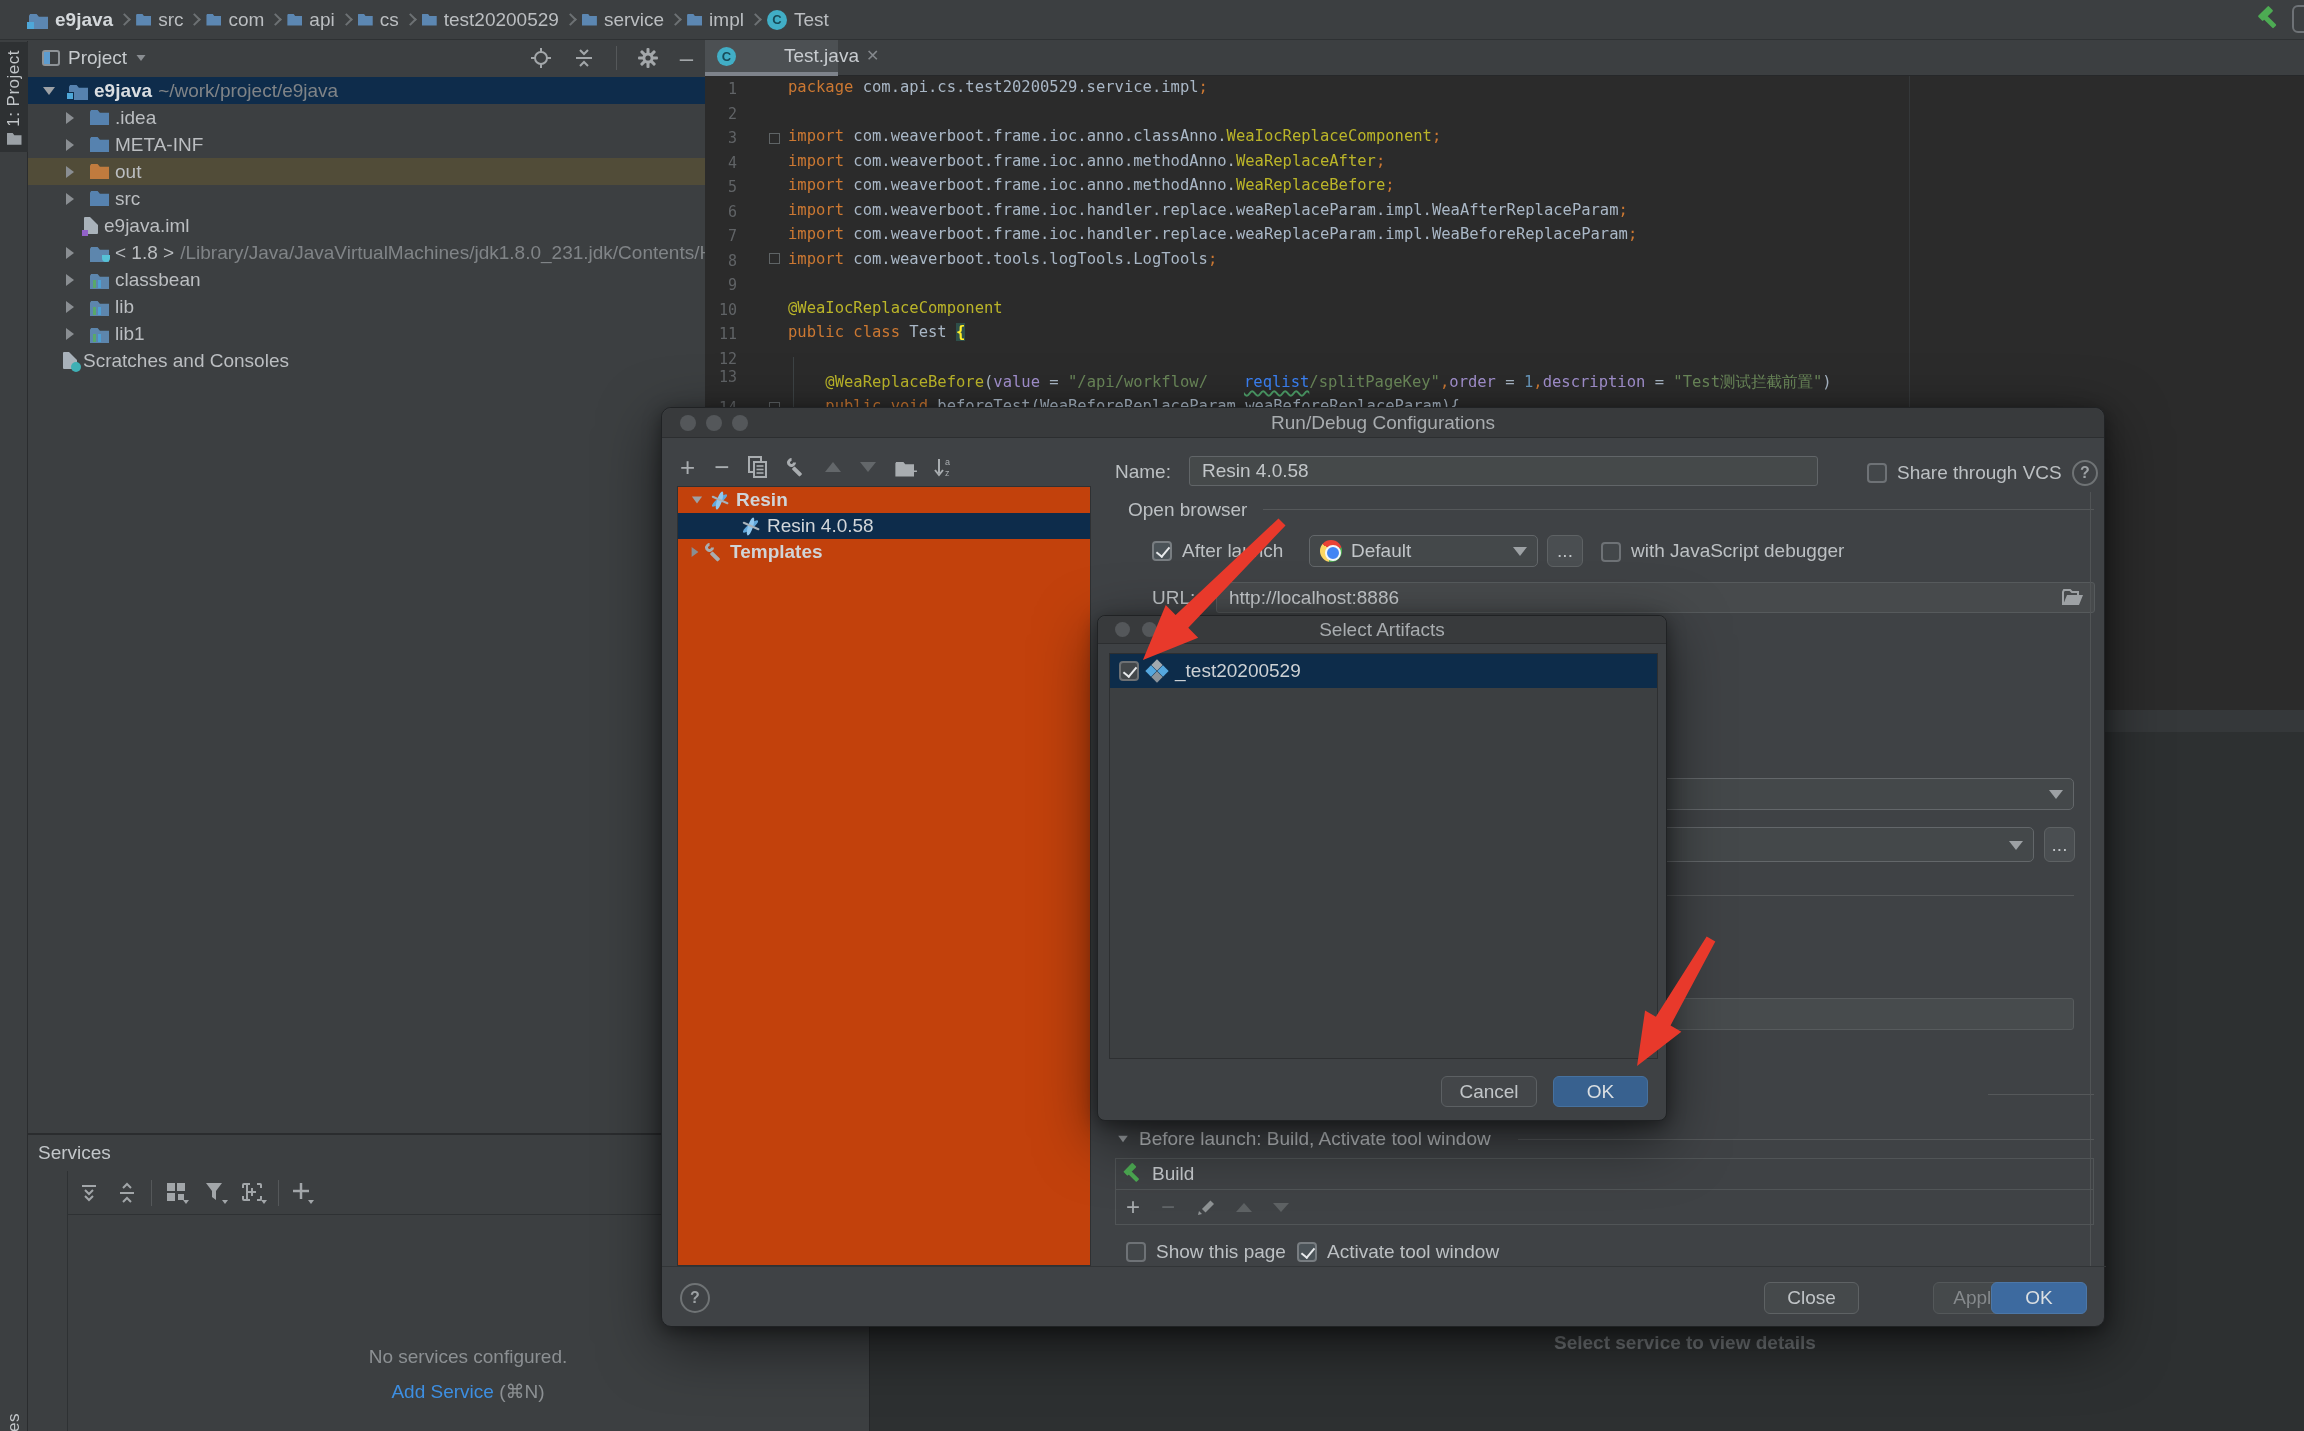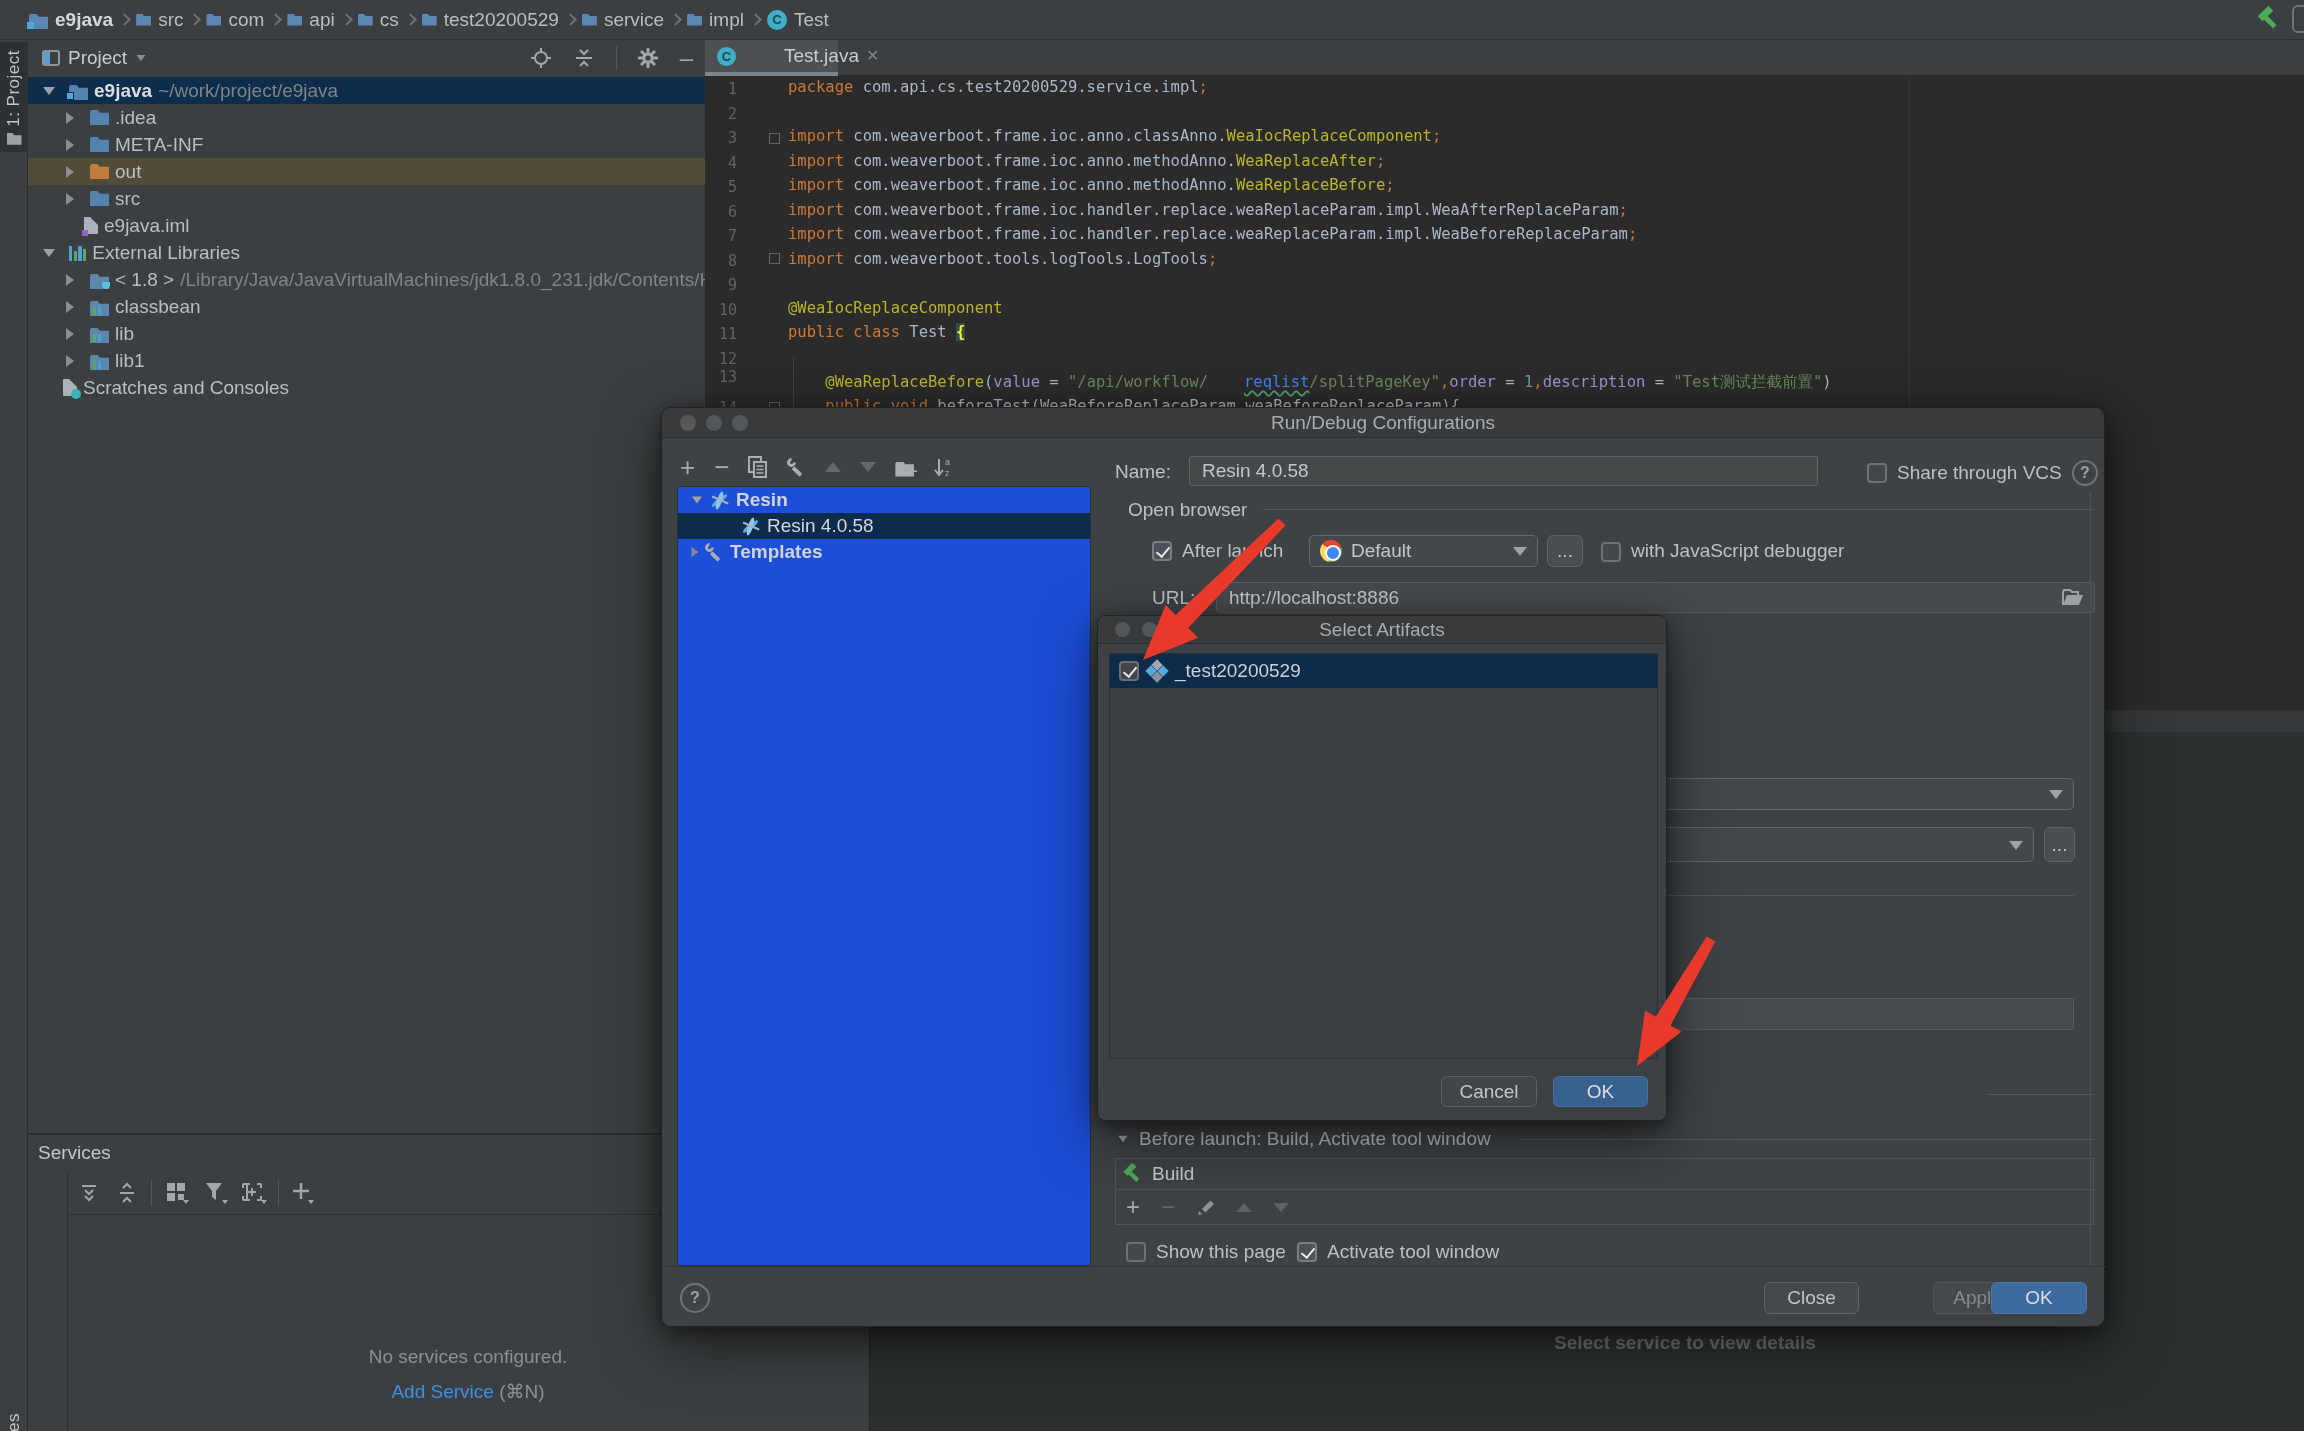--- a/index.html
+++ b/index.html
@@ -235,32 +235,20 @@
         <span>src</span>
       </div>
       <div class="trow">
         <span class="gap" style="width:50px"></span>
         <span class="filepage">
             <i style="position:absolute; left:-2px; bottom:-2px; width:6px; height:6px; background:#9262c9; display:block;"></i>
           </span>
         <span>e9java.iml</span>
       </div>
       <div class="trow">
-        <span class="gap" style="width:9px"></span>
-          <span class="tri exp"></span>
-        <span class="gap" style="width:2px"></span>
-        <span class="minibars">
-          <i style="height:15px; background:#4d9fd4;"></i>
-            <i style="height:10px; background:#59a869;"></i>
-            <i style="height:15px; background:#4d9fd4;"></i>
-            <i style="height:12px; background:#59a869;"></i>
-        </span>
-        <span>External Libraries</span>
-      </div>
-      <div class="trow">
         <span class="gap" style="width:32px"></span>
           <span class="tri col"></span>
         <span class="gap" style="width:4px"></span>
         <span style="position:relative; display:inline-block; width:19px; height:15px;"><span class="folder dim"></span><i style="position:absolute; right:-1px; bottom:-2px; width:8px; height:7px; background:#56c2d6; border-radius:0 0 4px 4px; display:block;"></i></span>
         <span>&lt; 1.8 &gt;</span>
         <span style="color:#808487;">/Library/Java/JavaVirtualMachines/jdk1.8.0_231.jdk/Contents/H</span>
       </div>
       <div class="trow">
         <span class="gap" style="width:32px"></span>
           <span class="tri col"></span>
@@ -428,21 +416,21 @@
       <span style="display:flex; align-items:center; color:#a9adb0;">
         <svg width="20" height="22" viewBox="0 0 20 22">
           <line x1="6" y1="3" x2="6" y2="17" stroke="#a9adb0" stroke-width="2"></line>
           <path d="M2,14 L6,19 L10,14" fill="none" stroke="#a9adb0" stroke-width="2"></path>
           <text x="12" y="9" fill="#a9adb0" font-size="9" font-family="Liberation Sans">a</text>
           <text x="12" y="20" fill="#a9adb0" font-size="9" font-family="Liberation Sans">z</text>
         </svg>
       </span>
     </div>
 
-    <div class="abs" style="left:15px; top:78px; width:414px; height:780px; border:1px solid #2f3133; background:#1d4ed8; overflow:hidden;">
+    <div class="abs" style="left:15px; top:78px; width:414px; height:780px; border:1px solid #2f3133; background:#c2410c; overflow:hidden;">
       <div class="trow" style="height:26px;">
         <span class="gap" style="width:7px"></span>
           <span class="tri exp" style="transform:scale(.85)"></span>
         <span class="dragonfly">
             <i class="w1"></i>
             <i class="w2"></i>
             <i class="body"></i>
           </span>
         <span style="font-weight:bold; color:#d0d4d7;">Resin</span>
       </div>

